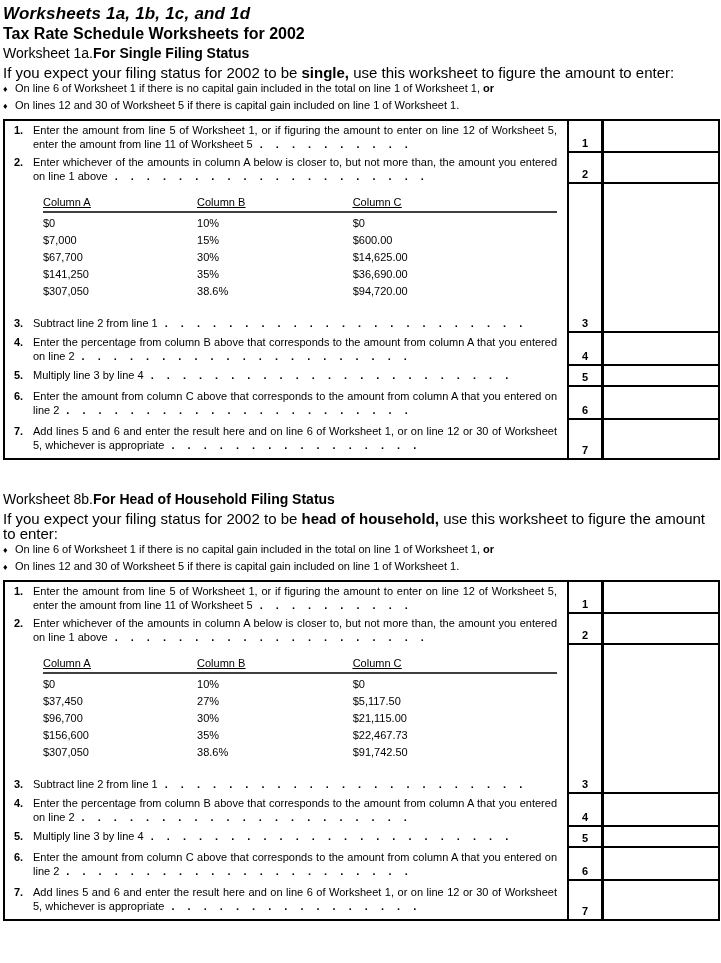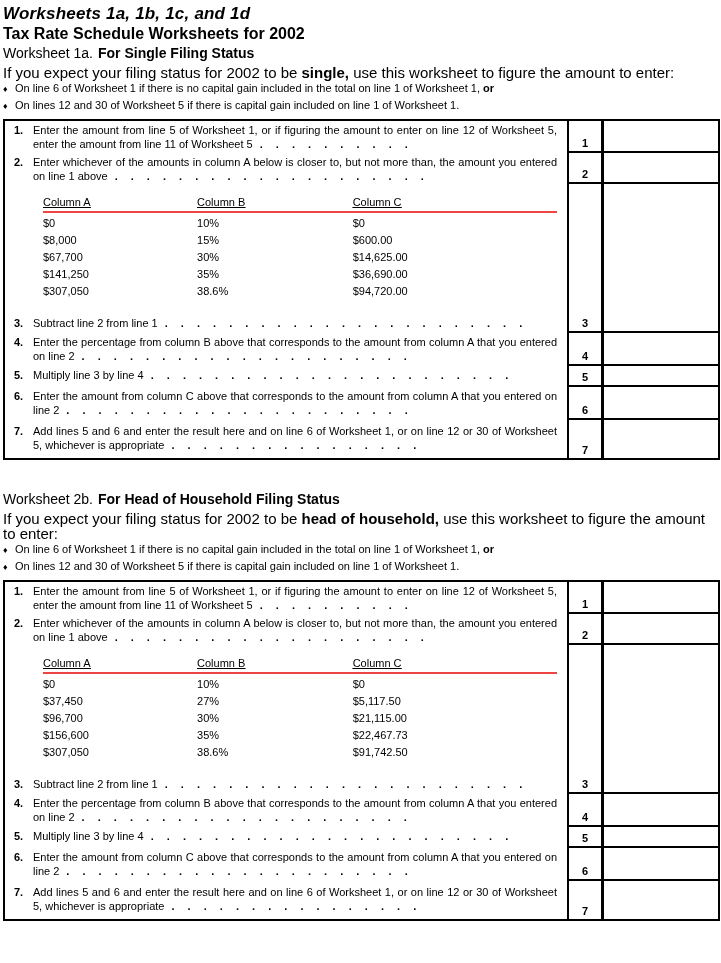--- a/index.html
+++ b/index.html
@@ -14,21 +14,21 @@
   h1.doc-title {
     font-size:17px; font-weight:bold; font-style:italic;
     line-height:20px; letter-spacing:0.2px;
   }
   h2.doc-subtitle {
     font-size:16px; font-weight:bold; line-height:17px; margin-top:1px;
   }
   h3.ws-heading {
     font-size:14px; font-weight:normal; line-height:17px; margin-top:3px;
   }
-  h3.ws-heading .ws-label { font-weight:normal; margin-right:5px; }
+  h3.ws-heading .ws-label { font-weight:normal; }
   h3.ws-heading .ws-title { font-weight:bold; }
   .sec2 h3.ws-heading { margin-top:31px; }
 
   .intro { font-size:15px; line-height:15px; margin-top:3px; }
   .bullet { font-size:11px; line-height:16px; display:flex; }
   .bullet .bgl { width:12px; font-size:9px; padding-top:1px; }
 
   .b { font-weight:bold; }
   .i { }
 
@@ -67,21 +67,21 @@
   .wrow.last .rnum, .wrow.last .rentry { border-bottom:none; }
 
   table.ratetbl {
     border-collapse:collapse; margin:9px 0 0 29px; flex:none;
     font-size:11px;
   }
   table.ratetbl th {
     text-align:left; font-weight:normal; text-decoration:underline;
     height:19px; vertical-align:bottom; padding:0 0 3px 0;
   }
-  table.ratetbl thead tr { border-bottom:2px solid #ef4444;text-decoration:underline; }
+  table.ratetbl thead tr { border-bottom:2px solid #404040;text-decoration:underline; }
   table.ratetbl td { height:17px; vertical-align:bottom; padding:0; }
   table.ratetbl th:nth-child(1), table.ratetbl td:nth-child(1) { width:98px; }
   table.ratetbl th:nth-child(2), table.ratetbl td:nth-child(2) { width:99px; }
   table.ratetbl th:nth-child(3), table.ratetbl td:nth-child(3) { width:130px; }
 </style>
 </head>
 <body>
 
 <div class="page">
 
@@ -129,21 +129,21 @@
                 <th>Column C</th>
               </tr>
             </thead>
             <tbody>
                 <tr>
                   <td>$0</td>
                   <td>10%</td>
                   <td>$0</td>
                 </tr>
                 <tr>
-                  <td>$8,000</td>
+                  <td>$7,000</td>
                   <td>15%</td>
                   <td>$600.00</td>
                 </tr>
                 <tr>
                   <td>$67,700</td>
                   <td>30%</td>
                   <td>$14,625.00</td>
                 </tr>
                 <tr>
                   <td>$141,250</td>
@@ -195,21 +195,21 @@
           <div class="ltext"><span><span>Add lines 5 and 6 and enter the result here and on line 6 of </span><span class="i">Worksheet 1,</span><span> or on line 12 or 30 of </span><span class="i">Worksheet 5,</span><span> whichever is appropriate</span></span><span class="leader">. . . . . . . . . . . . . . . .</span></div>
         </div>
         <div class="rnum">7</div>
         <div class="rentry"></div>
       </div>
     </div>
   </section>
 
   <section class="sec2">
     <h3 class="ws-heading">
-      <span class="ws-label">Worksheet 2b.</span><span class="ws-title">For Head of Household Filing Status</span>
+      <span class="ws-label">Worksheet 8b.</span><span class="ws-title">For Head of Household Filing Status</span>
     </h3>
     <p class="intro"><span>If you expect your filing status for 2002 to be </span><span class="b">head of household,</span><span> use this worksheet to figure the amount to enter:</span></p>
     <div class="bullet">
       <span class="bgl">♦</span>
       <span class="btext"><span>On line 6 of </span><span class="i">Worksheet 1</span><span> if there is no capital gain included in the total on line 1 of </span><span class="i">Worksheet 1,</span><span> </span><span class="b">or</span></span>
     </div>
     <div class="bullet">
       <span class="bgl">♦</span>
       <span class="btext"><span>On lines 12 and 30 of </span><span class="i">Worksheet 5</span><span> if there is capital gain included on line 1 of </span><span class="i">Worksheet 1</span><span>.</span></span>
     </div>

